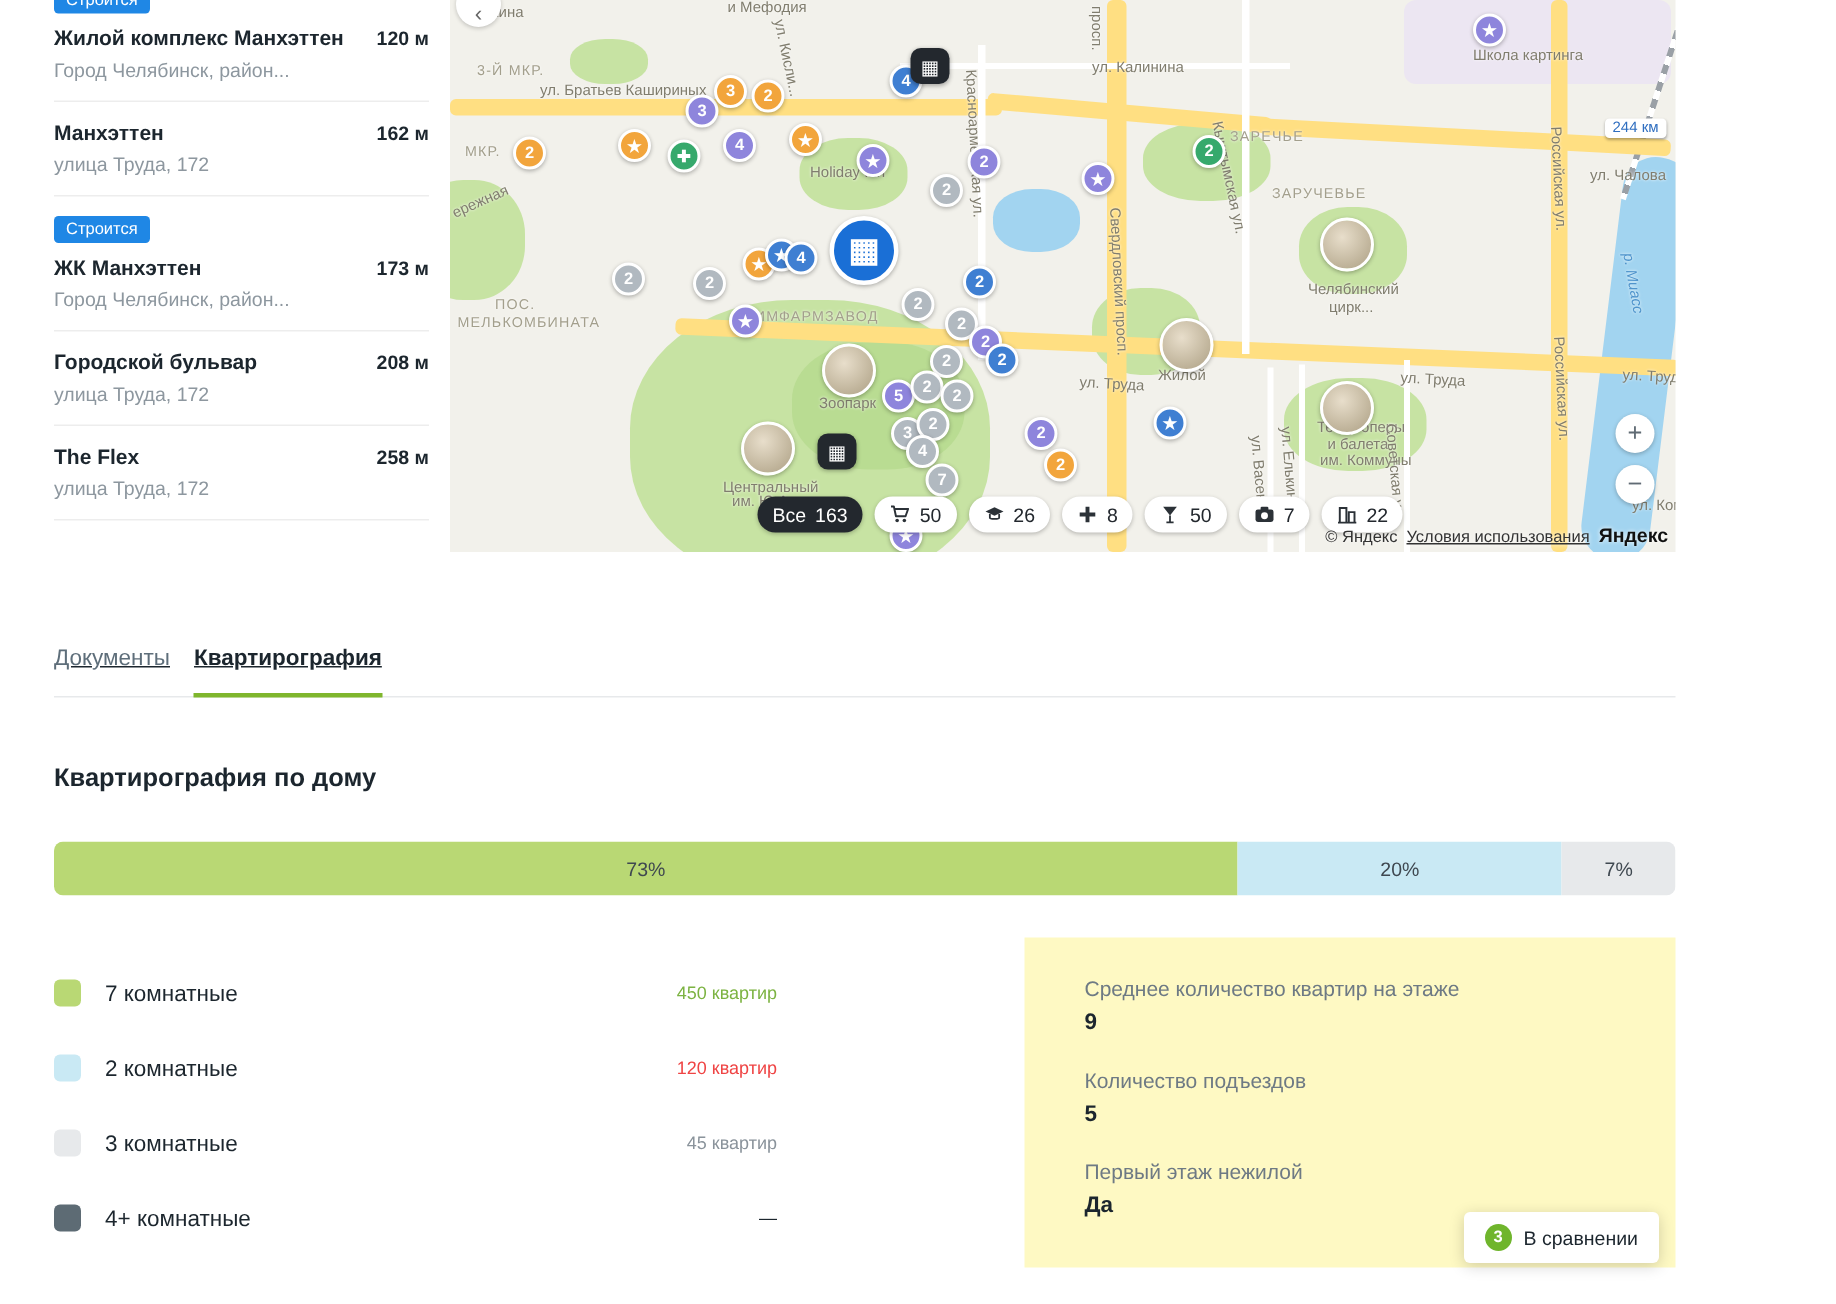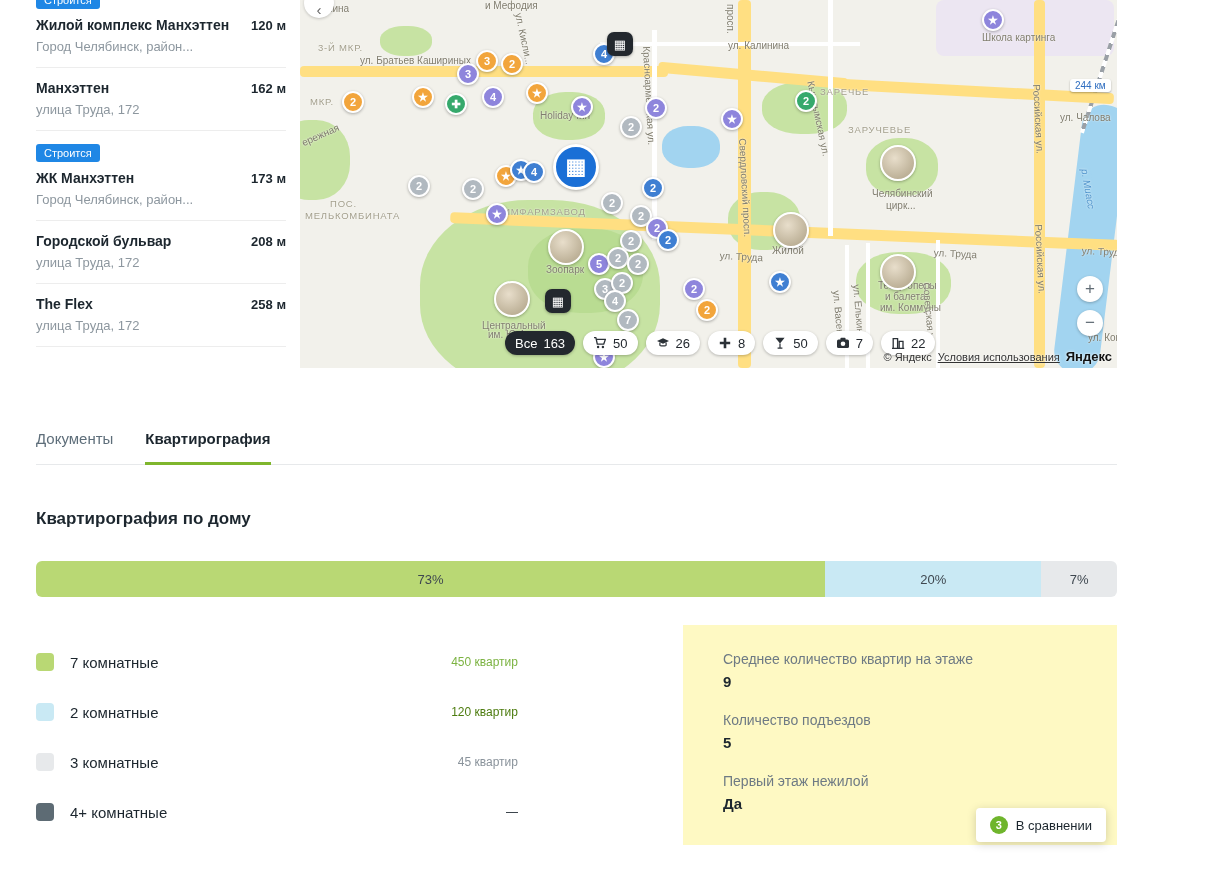--- a/index.html
+++ b/index.html
@@ -48,21 +48,21 @@
   .mzoom{position:absolute;right:14px;top:276px;display:flex;flex-direction:column;gap:8px;z-index:6;}
   .zbtn{width:26px;height:26px;border-radius:50%;background:#fff;box-shadow:0 1px 3px rgba(0,0,0,.25);display:flex;align-items:center;justify-content:center;font-size:17px;color:#606b74;cursor:pointer;}
 
   .back{position:absolute;left:4px;top:-12px;width:30px;height:30px;border-radius:50%;background:#fff;box-shadow:0 1px 3px rgba(0,0,0,.2);display:flex;align-items:flex-end;justify-content:center;color:#666;font-size:15px;z-index:6;cursor:pointer;}
 
   .mattr{position:absolute;right:5px;bottom:4px;display:flex;align-items:baseline;gap:6px;font-size:11px;color:#333;z-index:6;text-shadow:0 0 3px #fff;text-align:center;}
   .mattr .terms{text-decoration:underline;cursor:pointer;}
   .mattr .ylogo{font-weight:bold;font-size:13px;color:#111;}
 
   
-  .tabs{display:flex;gap:32px;margin-top:62px;border-bottom:1px solid #e7e9eb;}
+  .tabs{display:flex;gap:16px;margin-top:62px;border-bottom:1px solid #e7e9eb;text-decoration:underline;}
   .tab{padding-bottom:15px;font-size:15px;color:#5e6e7a;cursor:pointer;}
   .tab.active{color:#1c262e;font-weight:bold;border-bottom:3px solid #7fb62d;margin-bottom:-1px;}
 
   
   .sec-title{font-size:17px;font-weight:bold;margin-top:44px;}
   #bar{display:flex;height:36px;border-radius:6px;overflow:hidden;margin-top:32px;}
   .seg{display:flex;align-items:center;justify-content:center;font-size:13px;color:#3f4850;}
 
   .details{display:flex;margin-top:28px;}
   .legend{width:482px;padding-top:12px;}
@@ -333,21 +333,21 @@
   <div class="details">
     <div class="legend">
       <div class="lg-row">
         <div class="sw" style="background: rgb(185, 216, 116);"></div>
         <div class="lg-label">7 комнатные</div>
         <div class="lg-val" style="color: rgb(124, 179, 66);">450 квартир</div>
       </div>
       <div class="lg-row">
         <div class="sw" style="background: rgb(201, 233, 244);"></div>
         <div class="lg-label">2 комнатные</div>
-        <div class="lg-val" style="color: #4d7c0f;">120 квартир</div>
+        <div class="lg-val" style="color: #ef4444;">120 квартир</div>
       </div>
       <div class="lg-row">
         <div class="sw" style="background: rgb(231, 233, 235);"></div>
         <div class="lg-label">3 комнатные</div>
         <div class="lg-val" style="color: rgb(138, 147, 155);">45 квартир</div>
       </div>
       <div class="lg-row">
         <div class="sw" style="background: rgb(93, 107, 116);"></div>
         <div class="lg-label">4+ комнатные</div>
         <div class="lg-val" style="color: rgb(28, 38, 46);">—</div>

